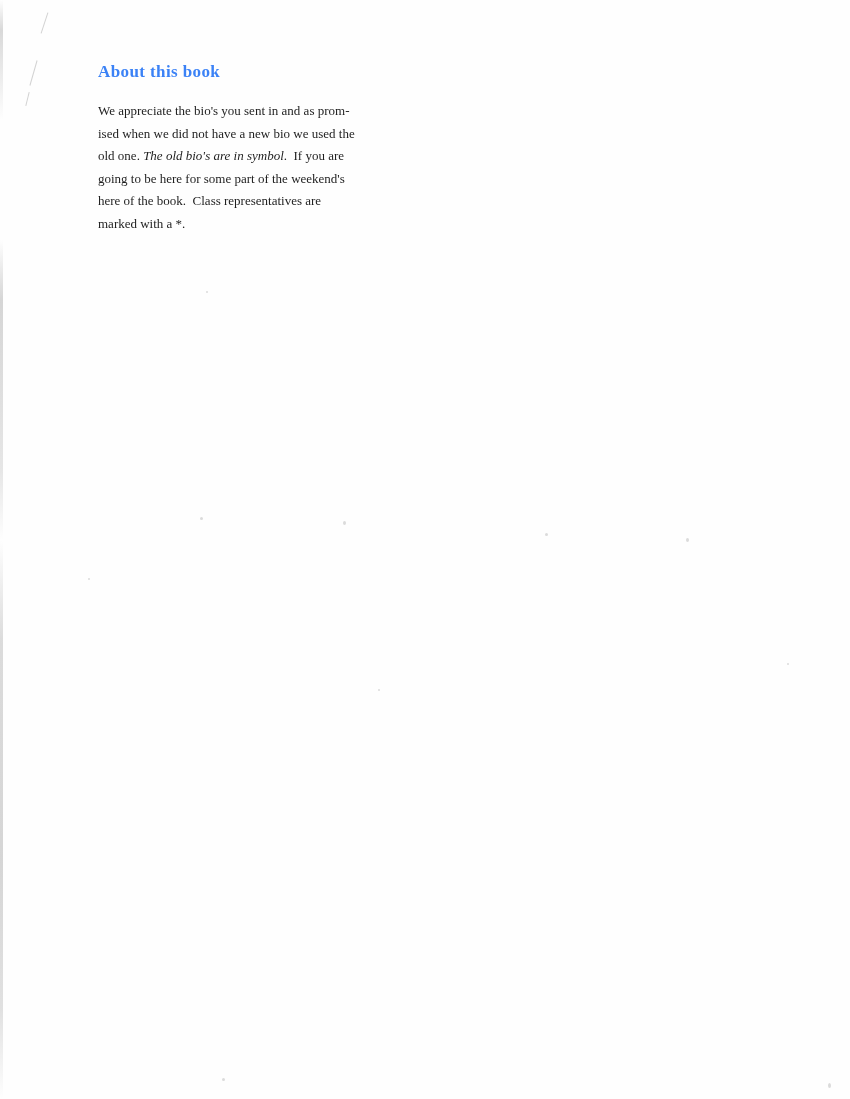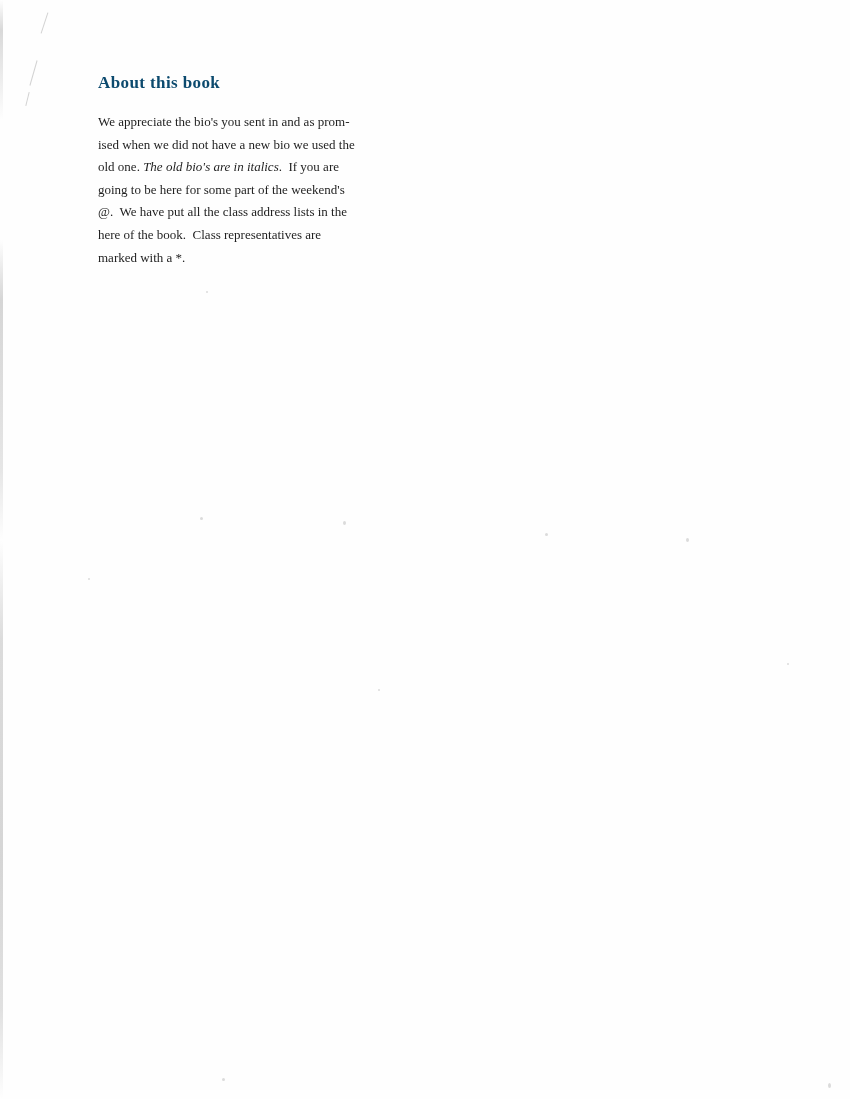--- a/index.html
+++ b/index.html
@@ -62,22 +62,22 @@
     position: absolute;
     left: 98px;
     top: 62px;
     width: 340px;
   }
   .heading {
     font-family: "Liberation Serif", serif;
     font-weight: bold;
     font-size: 17px;
     letter-spacing: 0.4px;
-    margin: 11px 0 18px 0;
-    color: #0c4a6e;
+    margin: 0 0 18px 0;
+    color: #3b82f6;
   }
   .body-text {
     font-size: 13px;
     line-height: 22.6px;
     text-align: left;
     color: #1e1e1e;
     margin: 0;
   }
   .body-text .ital {
     font-style: italic;
@@ -108,21 +108,20 @@
   <span class="speck" style="left:222px; top:1078px; width:3px; height:3px;"></span>
   <span class="speck" style="left:828px; top:1083px; width:3px; height:5px;"></span>
 
   <div class="content">
 
     <h1 class="heading">About this book</h1>
 
     <p class="body-text">
       <span class="line">We appreciate the bio's you sent in and as prom-</span>
       <span class="line">ised when we did not have a new bio we used the</span>
-      <span class="line"><span>old one. </span><span class="ital">The old bio's are in italics</span><span>.  If you are</span></span>
+      <span class="line"><span>old one. </span><span class="ital">The old bio's are in symbol</span><span>.  If you are</span></span>
       <span class="line">going to be here for some part of the weekend's</span>
-      <span class="line">@.  We have put all the class address lists in the</span>
       <span class="line">here of the book.  Class representatives are</span>
       <span class="line">marked with a *.</span>
     </p>
 
   </div>
 </div>
 
 </body></html>

